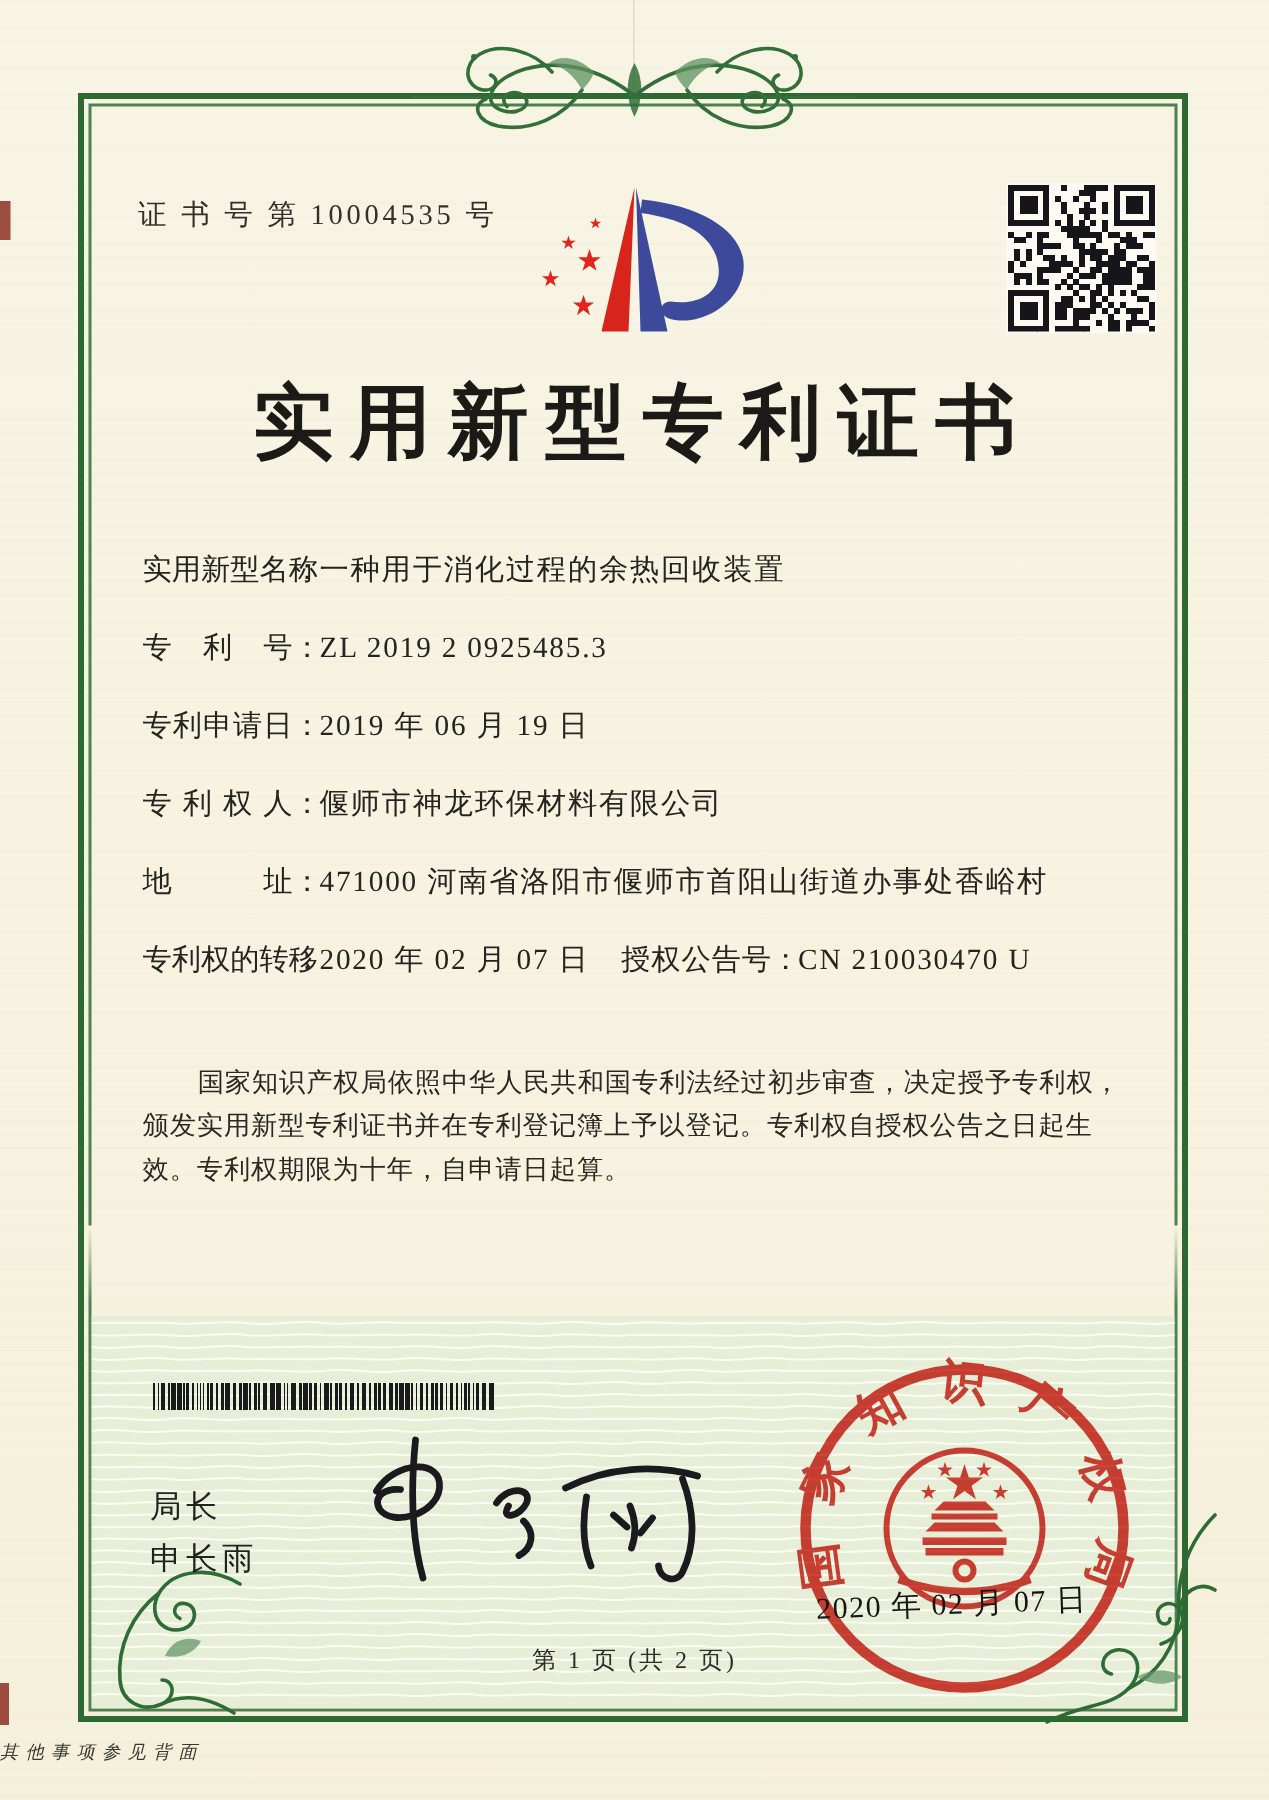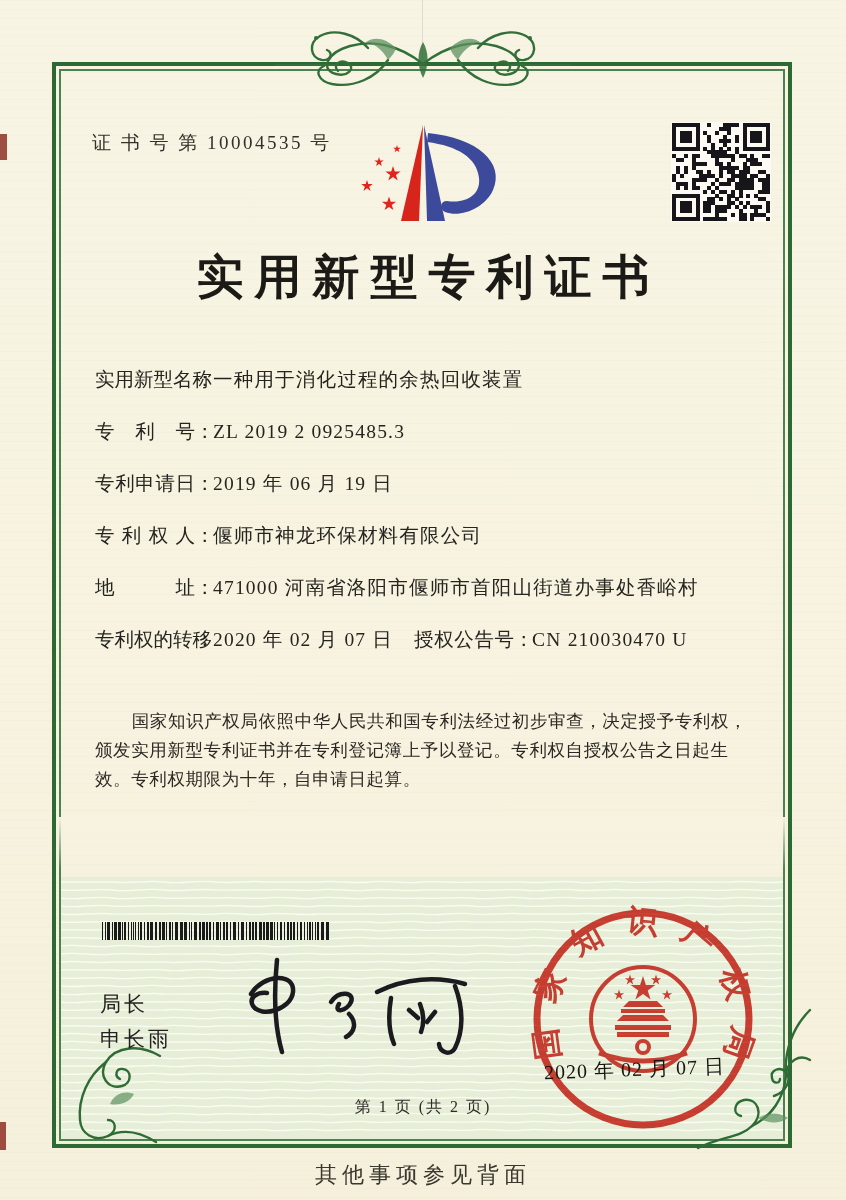--- a/index.html
+++ b/index.html
@@ -18,42 +18,42 @@
     border:4px solid #2d6a33;box-sizing:border-box;}
   .frame-inner{position:absolute;inset:3px;border:2px solid #4c8150;pointer-events:none;}
   .guilloche{position:absolute;left:5px;right:5px;bottom:5px;height:262px;}
   .guilloche svg{display:block;width:100%;height:100%;}
   .gui-fade{position:absolute;left:5px;right:5px;top:817px;height:52px;
     background:linear-gradient(180deg,#f7f3e0 0%,rgba(247,243,224,0) 100%);}
   .cert-no{position:absolute;left:92px;top:130px;font-size:19px;letter-spacing:2.5px;color:#33302a;}
   .logo{position:absolute;left:343px;top:108px;}
   .qr{position:absolute;left:671px;top:122px;background:#fcfaf2;padding:1px;}
   .title{position:absolute;left:0;right:0;top:246px;text-align:center;
-    font-size:47px;font-weight:700;letter-spacing:11px;text-indent:11px;color:#1c1a17;}
+    font-size:54px;font-weight:700;letter-spacing:11px;text-indent:11px;color:#1c1a17;}
   .fields{position:absolute;left:95px;top:366px;width:665px;}
   .f-row{position:relative;height:26px;margin-bottom:26px;font-size:19.5px;white-space:nowrap;}
   .f-label{display:inline-block;width:100px;text-align:justify;text-align-last:justify;vertical-align:baseline;}
   .f-colon{display:inline-block;width:18px;}
   .f-value{letter-spacing:1.2px;}
   .g2{margin-left:21px;}
   .paras{position:absolute;left:95px;top:707px;width:662px;}
   .paras p{margin:0;font-size:17.5px;line-height:29px;text-indent:2.1em;letter-spacing:.6px;color:#2b2823;}
   .barcode{position:absolute;left:100px;top:922px;}
   .director-title{position:absolute;left:100px;top:990px;font-family:"Liberation Sans","DejaVu Sans",sans-serif;
     font-size:21px;letter-spacing:3px;color:#23221f;}
   .director-name{position:absolute;left:100px;top:1025px;font-family:"Liberation Sans","DejaVu Sans",sans-serif;
     font-size:21px;letter-spacing:3px;color:#23221f;}
   .signature{position:absolute;left:225px;top:950px;}
   .seal{position:absolute;left:527px;top:903px;mix-blend-mode:multiply;opacity:.95;}
   .seal-date{position:absolute;left:512px;top:1056px;width:245px;text-align:center;
     font-size:20px;letter-spacing:1px;color:#17150f;transform:rotate(-2deg);z-index:5;}
   .pagination{position:absolute;left:0;right:0;top:1097px;text-align:center;
     font-size:16px;letter-spacing:2px;color:#2f2d27;}
-  .back-note{position:absolute;left:0;right:0;top:1160px;text-align:center;
-    font-size:22px;letter-spacing:5px;color:#3a372f;}
+  .back-note{position:absolute;left:0;right:0;top:1160px;
+    font-size:12px;letter-spacing:5px;color:#3a372f;font-style:italic;}
   .orn{position:absolute;}
 </style>
 </head>
 <body>
 
 <div class="page">
 
   <div class="crease"></div>
   <div class="scan-mark" style="top:134px;width:7px;height:26px;"></div>
   <div class="scan-mark" style="top:1122px;width:6px;height:28px;"></div>

